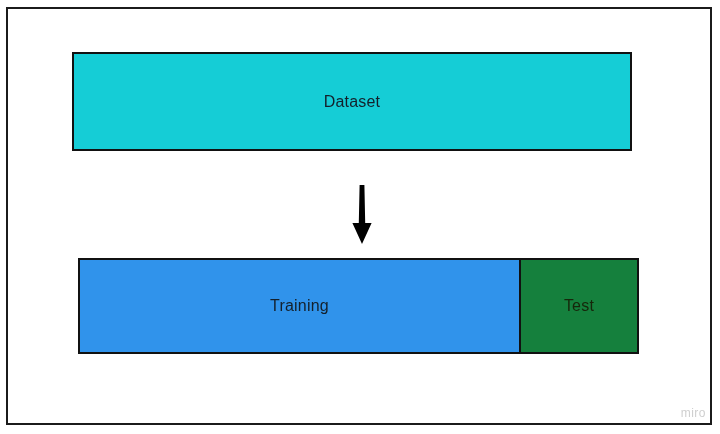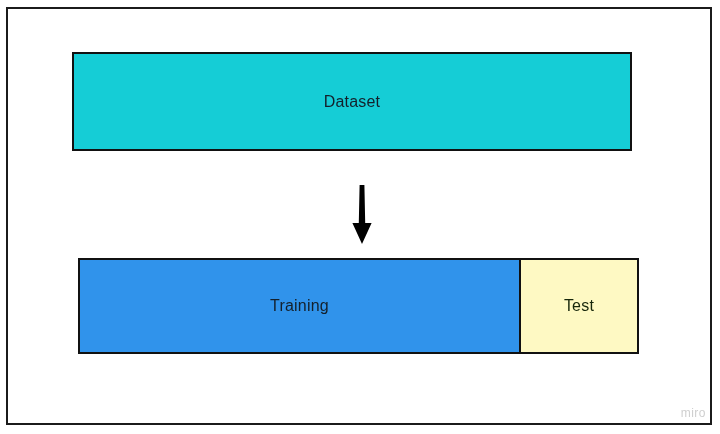--- a/index.html
+++ b/index.html
@@ -118,20 +118,20 @@
   <div id="flow-arrow">
     <svg width="28" height="63" viewBox="0 0 28 63" xmlns="http://www.w3.org/2000/svg">
       <polygon points="11.6,2 16.4,2 17.2,40 23.6,40 14,61 4.4,40 10.8,40" fill="#000000"></polygon>
     </svg>
   </div>
 
   <div id="split-bar">
     <div class="split-seg" id="training-segment" style="background:#3093EB;">
       <span class="block-label">Training</span>
     </div>
-    <div class="split-seg" id="test-segment" style="background:#fef9c3;">
+    <div class="split-seg" id="test-segment" style="background:#15803d;">
       <span class="block-label" style="color:#16260a;">Test</span>
     </div>
   </div>
 
   <div id="miro-watermark">miro</div>
 
 </div>
 
 </body></html>

